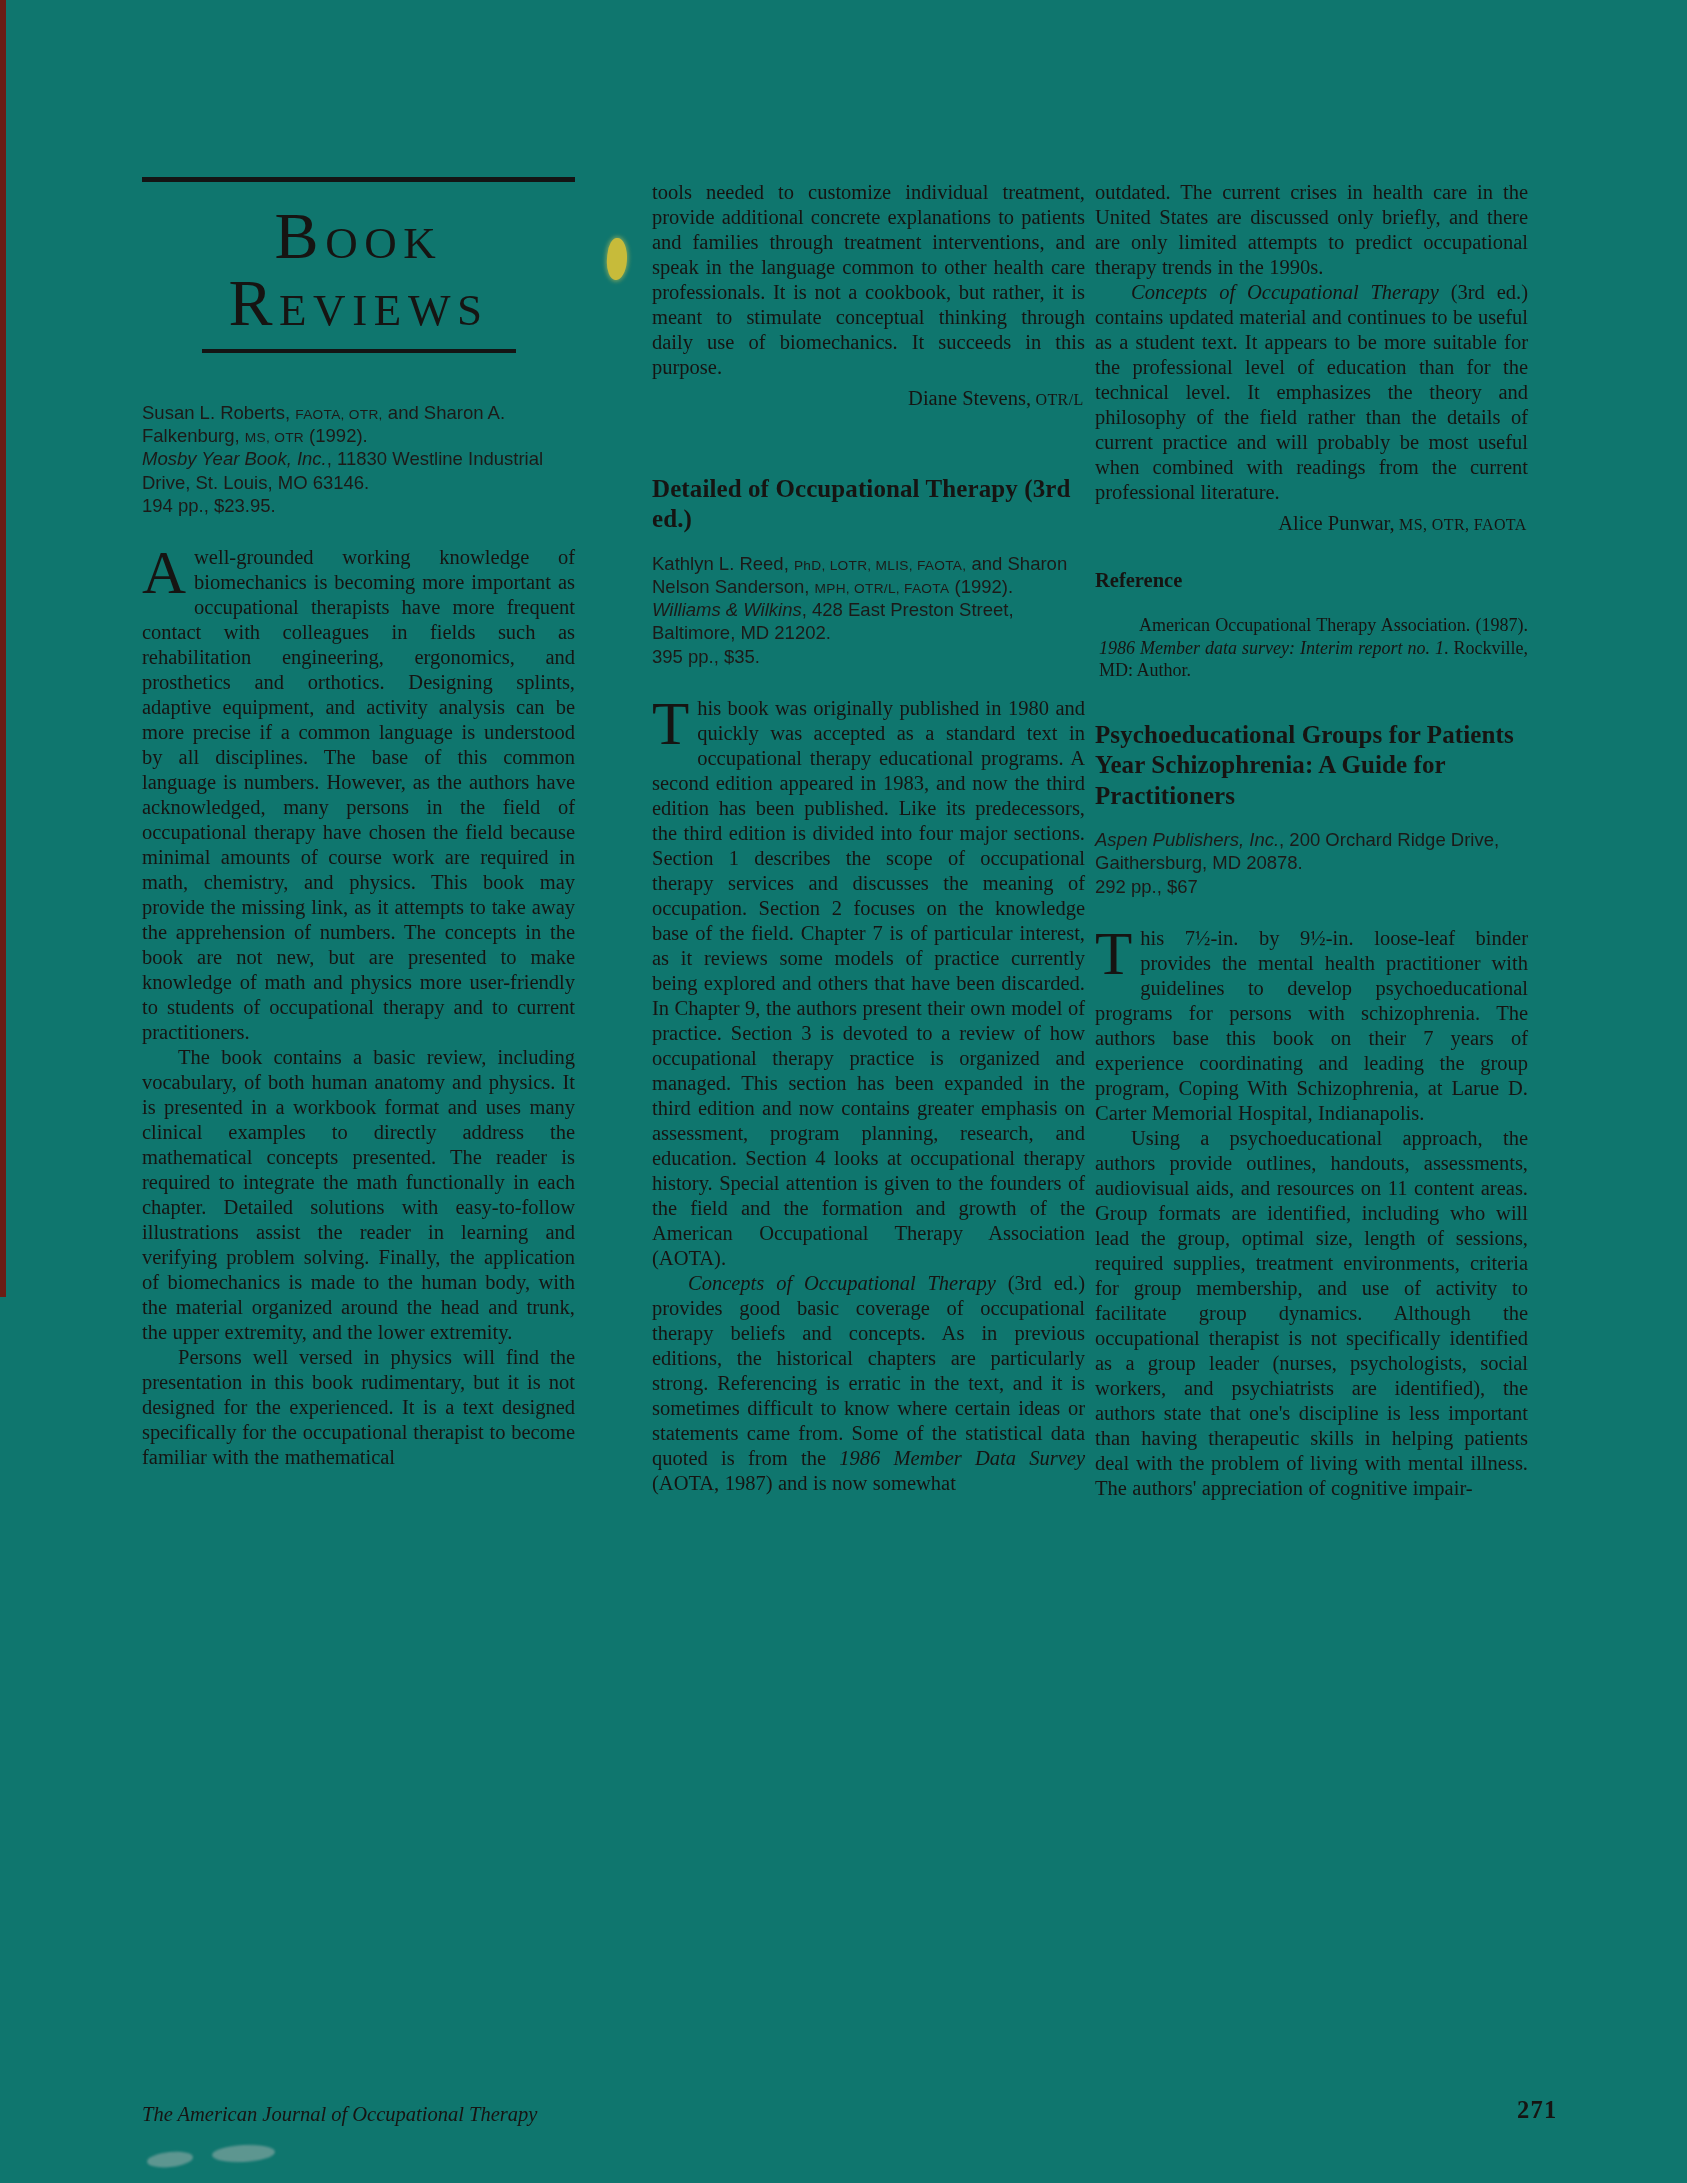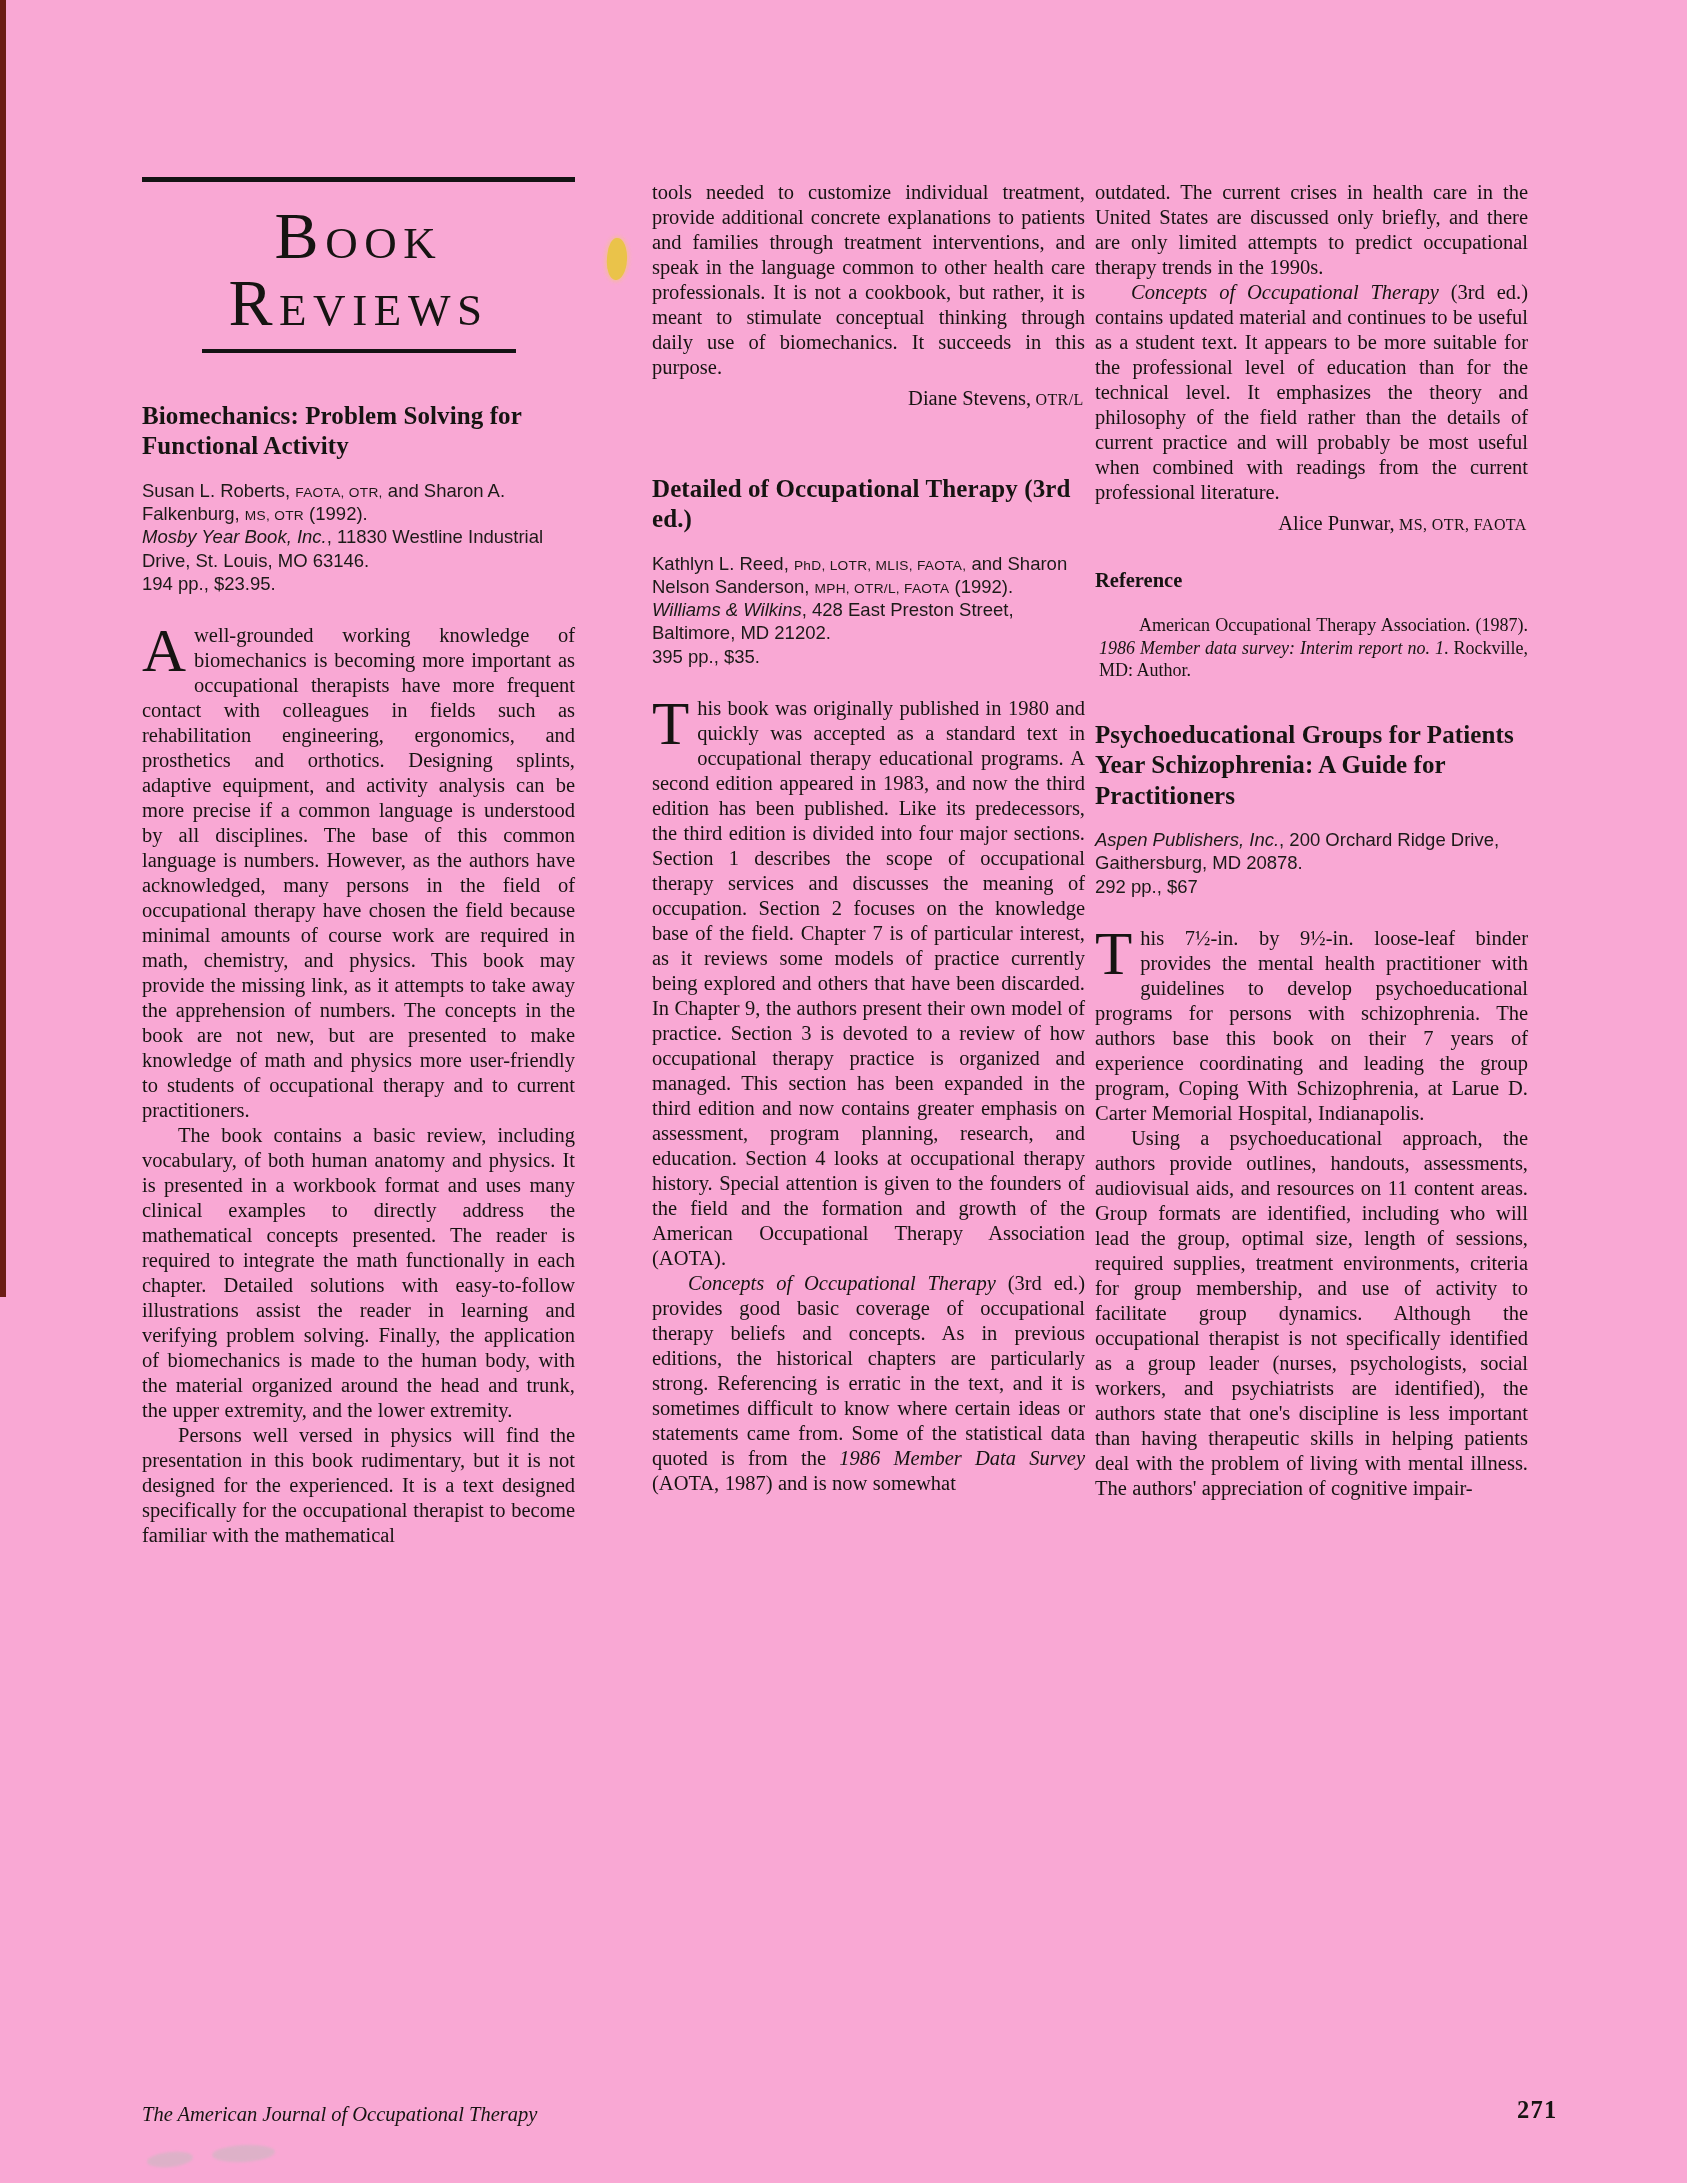--- a/index.html
+++ b/index.html
@@ -1,19 +1,19 @@
 <!DOCTYPE html>
 <html lang="en" style="font-size:10.6px"><head>
 <meta charset="utf-8">
 <style>
   html,body{margin:0;padding:0;background:#e9e9e7;}
   .page{
     position:relative;
     width:1687px;height:2183px;
-    background:#f9a8d4;
+    background:#0f766e;
     font-family:"Liberation Serif","DejaVu Serif",serif;
     color:#161412;
     overflow:hidden;
   }
   
   .edge-bar{position:absolute;left:0;top:0;width:6px;height:1297px;background:#6b1d15;}
   
   .col{position:absolute;width:433px;top:177px;}
   .col1{left:142px;}
   .col2{left:652px;top:180px;}
@@ -92,21 +92,20 @@
 
   <div class="col col1">
 
     <div class="masthead">
       <div class="rule-top"></div>
       <div class="mast-line"><span class="mast-initial">B</span><span class="mast-rest">OOK</span></div>
       <div class="mast-line"><span class="mast-initial">R</span><span class="mast-rest">EVIEWS</span></div>
       <div class="rule-bottom"></div>
     </div>
 
-    <h2 class="rtitle">Biomechanics: Problem Solving for Functional Activity</h2>
 
     <div class="byline">
       <div><span>Susan L. Roberts, </span><span class="sc">FAOTA, OTR,</span><span> and Sharon A. Falkenburg, </span><span class="sc">MS, OTR</span><span> (1992).</span></div>
       <div><span class="i">Mosby Year Book, Inc.</span><span>, 11830 Westline Industrial Drive, St. Louis, MO 63146.</span></div>
       <div><span>194 pp., $23.95.</span></div>
     </div>
 
     <p class="body"><span class="dc">A</span><span>well-grounded working knowledge of biomechanics is becoming more important as occupational therapists have more frequent contact with colleagues in fields such as rehabilitation engineering, ergonomics, and prosthetics and orthotics. Designing splints, adaptive equipment, and activity analysis can be more precise if a common language is understood by all disciplines. The base of this common language is numbers. However, as the authors have acknowledged, many persons in the field of occupational therapy have chosen the field because minimal amounts of course work are required in math, chemistry, and physics. This book may provide the missing link, as it attempts to take away the apprehension of numbers. The concepts in the book are not new, but are presented to make knowledge of math and physics more user-friendly to students of occupational therapy and to current practitioners.</span></p>
     <p class="body ind">The book contains a basic review, including vocabulary, of both human anatomy and physics. It is presented in a workbook format and uses many clinical examples to directly address the mathematical concepts presented. The reader is required to integrate the math functionally in each chapter. Detailed solutions with easy-to-follow illustrations assist the reader in learning and verifying problem solving. Finally, the application of biomechanics is made to the human body, with the material organized around the head and trunk, the upper extremity, and the lower extremity.</p>
     <p class="body ind">Persons well versed in physics will find the presentation in this book rudimentary, but it is not designed for the experienced. It is a text designed specifically for the occupational therapist to become familiar with the mathematical</p>

